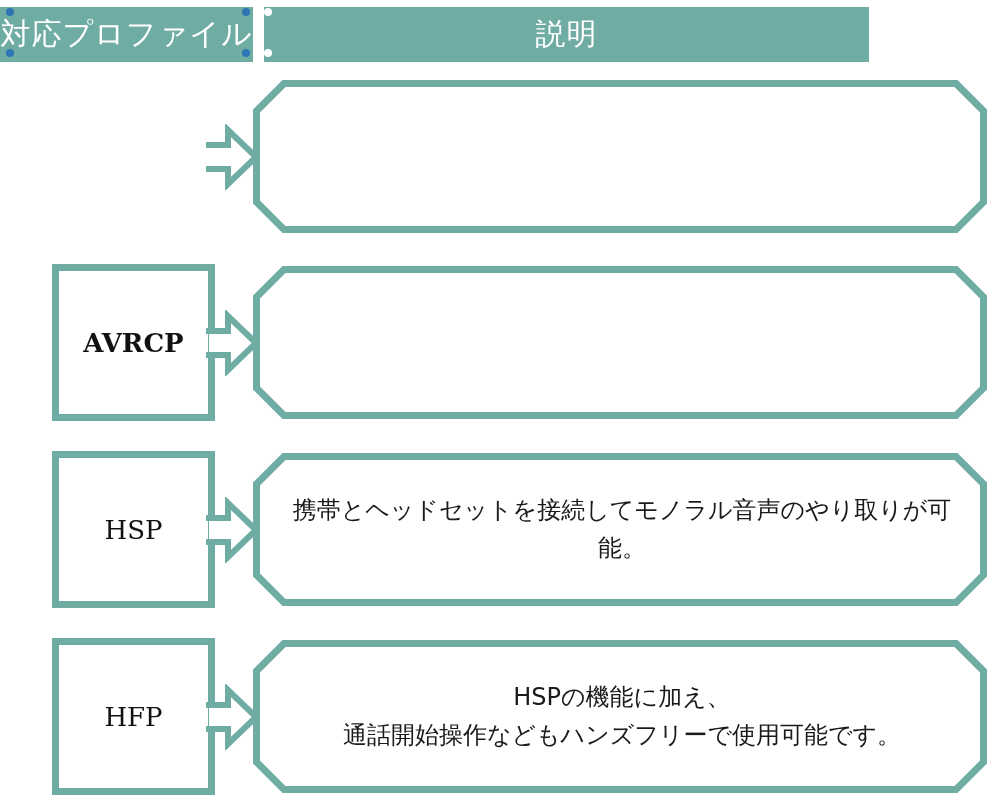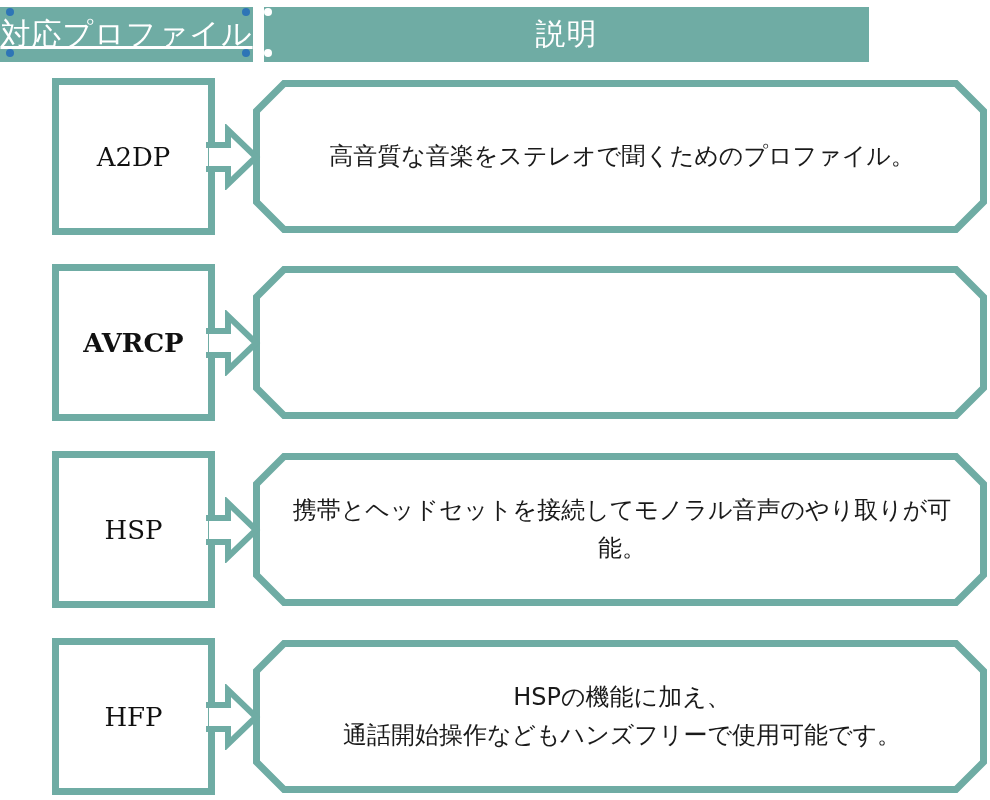--- a/index.html
+++ b/index.html
@@ -6,21 +6,21 @@
   .canvas{
     position:relative;width:990px;height:800px;background:#ffffff;overflow:hidden;
     font-family:"DejaVu Sans","Liberation Sans",sans-serif;color:#1a1a1a;
   }
   
   .hdr-bar{
     position:absolute;top:7px;height:55px;background:#6FACA4;
     display:flex;align-items:center;justify-content:center;
     color:#ffffff;font-size:30px;letter-spacing:1px;white-space:nowrap;
   }
-  .hdr-left{left:0;width:253px;text-decoration:underline;}
+  .hdr-left{left:0;width:253px;}
   .hdr-right{left:264px;width:605px;}
   
   .handle{position:absolute;width:8px;height:8px;border-radius:50%;transform:translate(-50%,-50%);}
   .handle.blue{background:#2E75B6;}
   .handle.white{background:#ffffff;}
   
   .row{position:absolute;left:0;width:990px;height:162px;}
   .row.r0{top:73px;}
   .row.r1{top:259px;font-weight:bold;}
   .row.r2{top:446px;}
@@ -56,30 +56,26 @@
   <div class="handle blue" style="left:246px;top:12px;"></div>
   <div class="handle blue" style="left:10px;top:53px;"></div>
   <div class="handle blue" style="left:246px;top:53px;"></div>
 
   <div class="handle white" style="left:268px;top:12px;"></div>
   <div class="handle white" style="left:268px;top:53px;"></div>
   <div class="handle white" style="left:976px;top:12px;"></div>
   <div class="handle white" style="left:976px;top:53px;"></div>
 
   <div class="row r0">
-    <div class="profile-box">
-      <span>A2DP</span>
-    </div>
     <svg class="arrow-svg" viewBox="0 0 52 66">
       <path d="M2,21 H21 V6 L49,33 L21,60 V45 H2" fill="#ffffff" stroke="#6FACA4" stroke-width="6" stroke-linecap="square" stroke-linejoin="miter"></path>
     </svg>
     <svg class="octagon-svg" viewBox="0 0 734 153">
       <path d="M31,3.5 H703 L730.5,31 V122 L703,149.5 H31 L3.5,122 V31 Z" fill="#ffffff" stroke="#6FACA4" stroke-width="7"></path>
     </svg>
-    <div class="desc-text">高音質な音楽をステレオで聞くためのプロファイル。</div>
   </div>
 
   <div class="row r1">
     <div class="profile-box">
       <span>AVRCP</span>
     </div>
     <svg class="arrow-svg" viewBox="0 0 52 66">
       <path d="M2,21 H21 V6 L49,33 L21,60 V45 H2" fill="#ffffff" stroke="#6FACA4" stroke-width="6" stroke-linecap="square" stroke-linejoin="miter"></path>
     </svg>
     <svg class="octagon-svg" viewBox="0 0 734 153">

